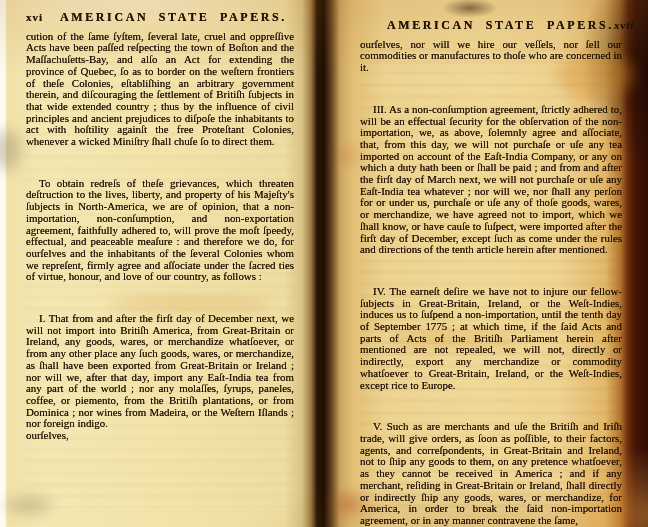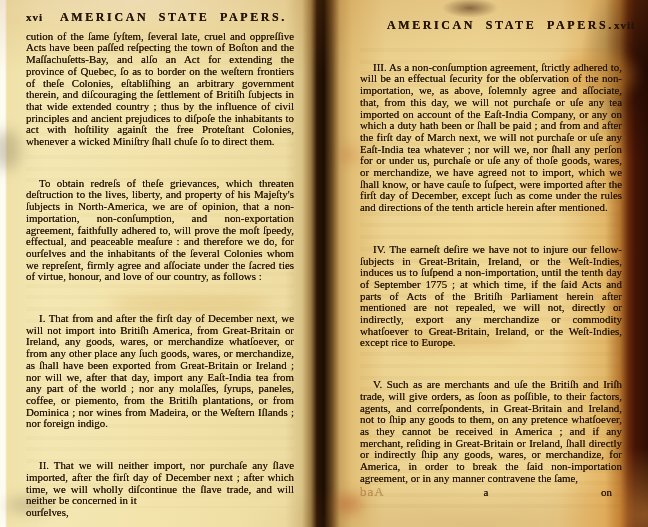--- a/index.html
+++ b/index.html
@@ -30,21 +30,21 @@
   .page-text { position:absolute; color:#241306; font-size:10.9px; line-height:11.7px;
     text-align:justify; text-shadow:0 0 0.6px rgba(36,19,6,0.85); }
   .page-text p { margin:0; }
   .page-text p.ind { text-indent:13px;margin-top:30px; }
   .hdr { display:flex; align-items:baseline; white-space:nowrap;
     font-size:12px; font-weight:bold; letter-spacing:2.6px; word-spacing:5px;
     margin-bottom:7px; }
   .hdr .num { font-size:11px; letter-spacing:1px; font-weight:bold; }
   .hdr-left .title { margin-left:17px; }
   .hdr-right .title { margin-left:27px; }
-  .hdr-right .num { margin-left:auto; margin-right:13px; }
+  .hdr-right .num { margin-left:auto; margin-right:13px;font-style:italic; }
   .catchline { text-align:left; padding-right:2px; }
   .footline { display:flex; align-items:baseline; margin-top:1px; }
   .footline .smudge { flex:1; text-align:left; color:#a5622c; opacity:0.45;
     filter:blur(0.6px); font-size:13px; letter-spacing:1px; }
   .footline .sig { width:20px; text-align:center; }
   .footline .catch { flex:1; text-align:right; padding-right:10px; }
   .ghostlines { position:absolute; pointer-events:none; opacity:0.45;
     background:repeating-linear-gradient(180deg,
       rgba(150,95,30,0.10) 0px, rgba(150,95,30,0.10) 4px,
       rgba(150,95,30,0.0) 4px, rgba(150,95,30,0.0) 11.7px); }
@@ -67,31 +67,31 @@
 
   <div class="page-text" style="left:26px; top:12px; width:268px;">
     <div class="hdr hdr-left">
       <span class="num">xvi</span>
       <span class="title">AMERICAN STATE PAPERS.</span>
     </div>
     <div>
       <p>cution of the ſame ſyſtem, ſeveral late, cruel and oppreſſive Acts have been paſſed reſpecting the town of Boſton and the Maſſachuſetts-Bay, and alſo an Act for extending the province of Quebec, ſo as to border on the weſtern frontiers of theſe Colonies, eſtabliſhing an arbitrary government therein, and diſcouraging the ſettlement of Britiſh ſubjects in that wide extended country ; thus by the influence of civil principles and ancient prejudices to diſpoſe the inhabitants to act with hoſtility againſt the free Proteſtant Colonies, whenever a wicked Miniſtry ſhall chuſe ſo to direct them.</p>
       <p class="ind">To obtain redreſs of theſe grievances, which threaten deſtruction to the lives, liberty, and property of his Majeſty's ſubjects in North-America, we are of opinion, that a non-importation, non-conſumption, and non-exportation agreement, faithfully adhered to, will prove the moſt ſpeedy, effectual, and peaceable meaſure : and therefore we do, for ourſelves and the inhabitants of the ſeveral Colonies whom we repreſent, firmly agree and aſſociate under the ſacred ties of virtue, honour, and love of our country, as follows :</p>
       <p class="ind">I. That from and after the firſt day of December next, we will not import into Britiſh America, from Great-Britain or Ireland, any goods, wares, or merchandize whatſoever, or from any other place any ſuch goods, wares, or merchandize, as ſhall have been exported from Great-Britain or Ireland ; nor will we, after that day, import any Eaſt-India tea from any part of the world ; nor any molaſſes, ſyrups, paneles, coffee, or piemento, from the Britiſh plantations, or from Dominica ; nor wines from Madeira, or the Weſtern Iſlands ; nor foreign indigo.</p>
-      <p class="ind">II. That we will neither import, nor purchaſe any ſlave imported, after the firſt day of December next ; after which time, we will wholly diſcontinue the ſlave trade, and will neither be concerned in it</p>
       <div class="catchline">ourſelves,</div>
     </div>
   </div>
 
   <div class="page-text" style="left:360px; top:20px; width:262px;">
     <div class="hdr hdr-right">
       <span class="title">AMERICAN STATE PAPERS.</span>
       <span class="num">xvii</span>
     </div>
     <div>
+      <p>ourſelves, nor will we hire our veſſels, nor ſell our commodities or manufactures to thoſe who are concerned in it.</p>
       <p class="ind">III. As a non-conſumption agreement, ſtrictly adhered to, will be an effectual ſecurity for the obſervation of the non-importation, we, as above, ſolemnly agree and aſſociate, that, from this day, we will not purchaſe or uſe any tea imported on account of the Eaſt-India Company, or any on which a duty hath been or ſhall be paid ; and from and after the firſt day of March next, we will not purchaſe or uſe any Eaſt-India tea whatever ; nor will we, nor ſhall any perſon for or under us, purchaſe or uſe any of thoſe goods, wares, or merchandize, we have agreed not to import, which we ſhall know, or have cauſe to ſuſpect, were imported after the firſt day of December, except ſuch as come under the rules and directions of the tenth article herein after mentioned.</p>
       <p class="ind">IV. The earneſt deſire we have not to injure our fellow-ſubjects in Great-Britain, Ireland, or the Weſt-Indies, induces us to ſuſpend a non-importation, until the tenth day of September 1775 ; at which time, if the ſaid Acts and parts of Acts of the Britiſh Parliament herein after mentioned are not repealed, we will not, directly or indirectly, export any merchandize or commodity whatſoever to Great-Britain, Ireland, or the Weſt-Indies, except rice to Europe.</p>
       <p class="ind">V. Such as are merchants and uſe the Britiſh and Iriſh trade, will give orders, as ſoon as poſſible, to their factors, agents, and correſpondents, in Great-Britain and Ireland, not to ſhip any goods to them, on any pretence whatſoever, as they cannot be received in America ; and if any merchant, reſiding in Great-Britain or Ireland, ſhall directly or indirectly ſhip any goods, wares, or merchandize, for America, in order to break the ſaid non-importation agreement, or in any manner contravene the ſame,</p>
       <div class="footline">
         <span class="smudge">baA</span>
         <span class="sig">a</span>
         <span class="catch">on</span>
       </div>
     </div>
   </div>

